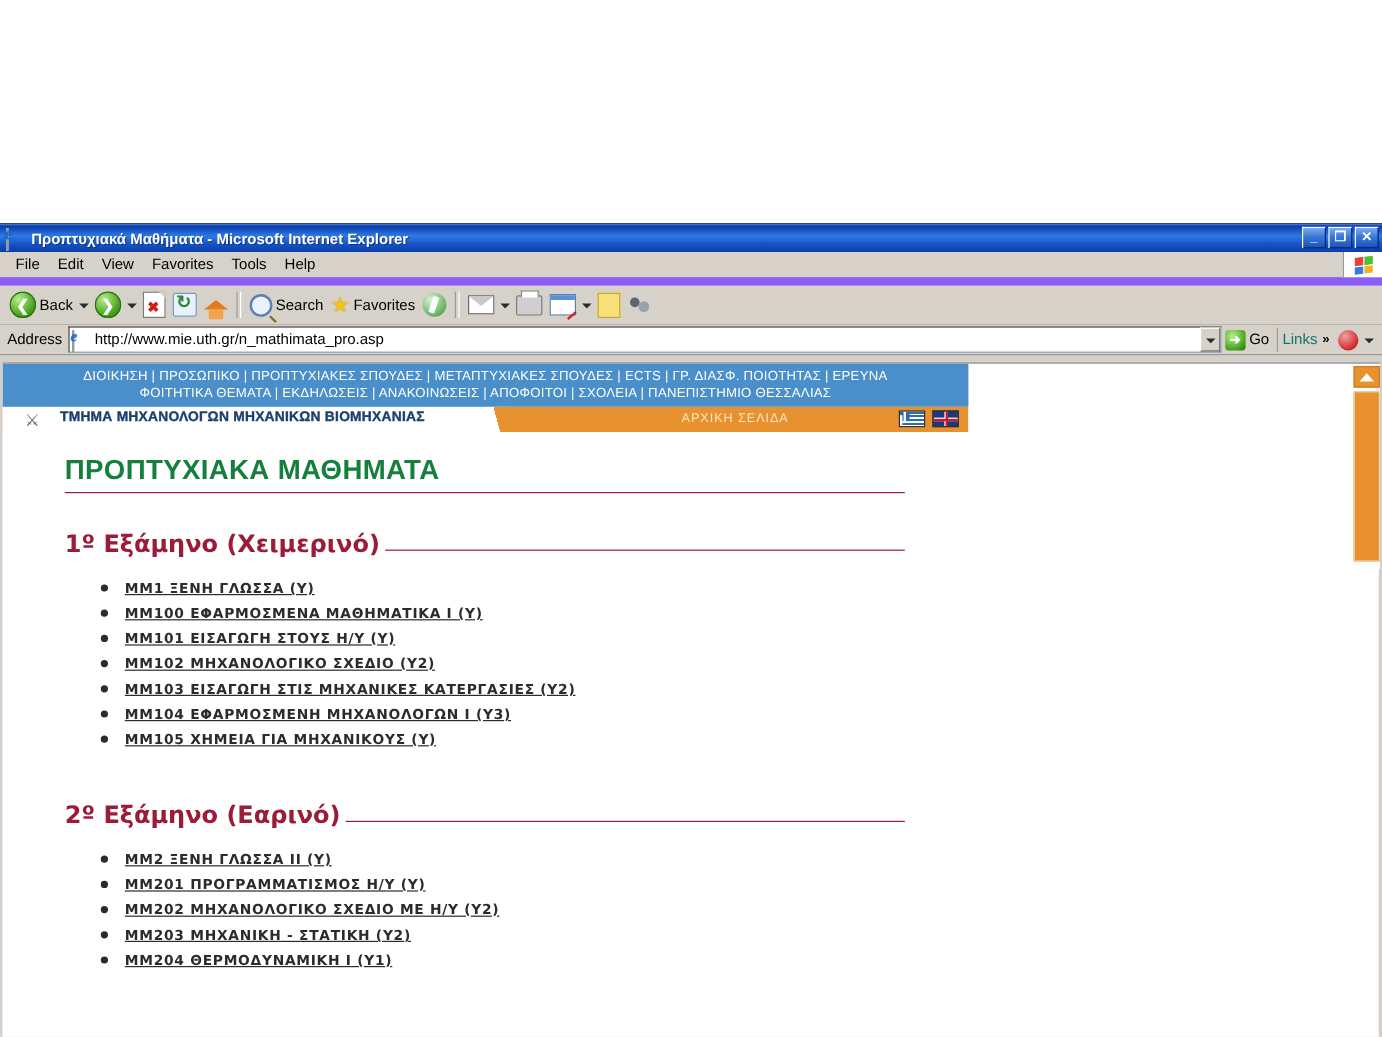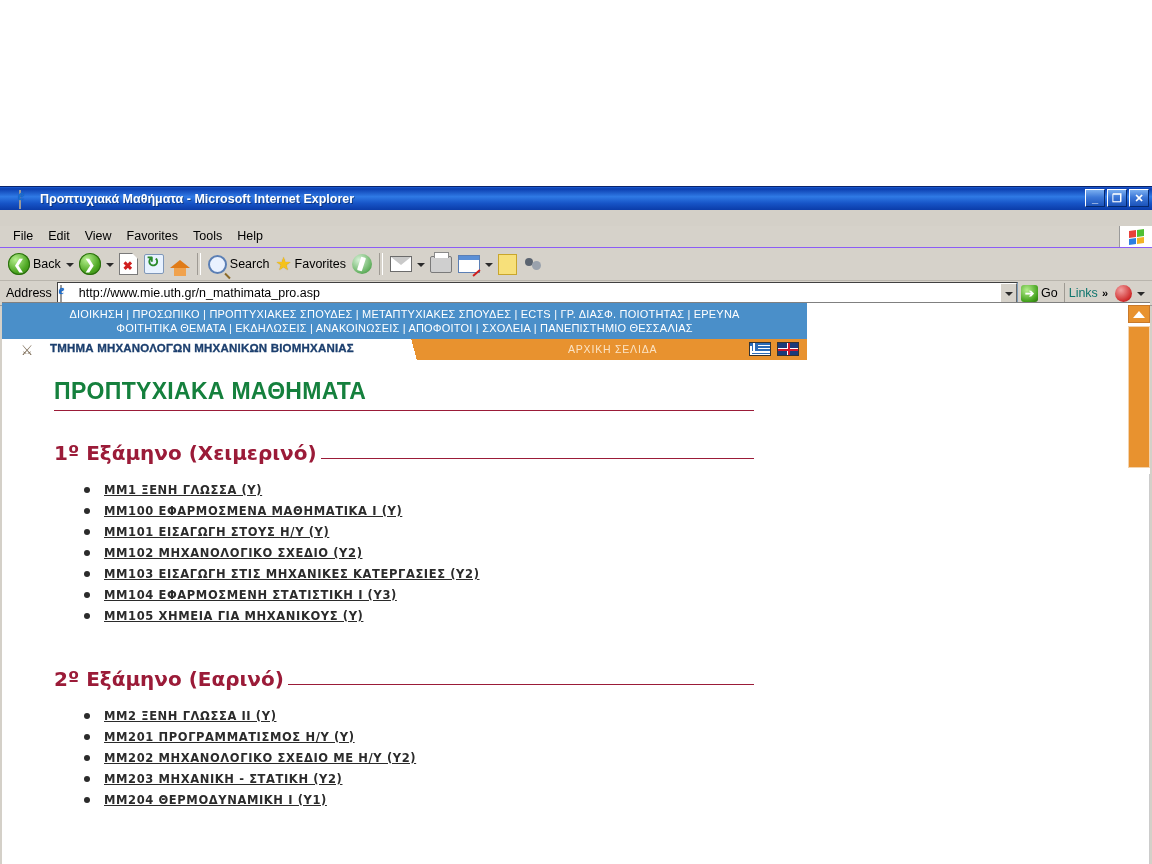--- a/index.html
+++ b/index.html
@@ -19,21 +19,21 @@
     border-top: 1px solid #0a246a;
     box-sizing: border-box;
   }
 
   
   .titlebar {
     position: relative;
     height: 23px;
     background: linear-gradient(180deg, #1c5dd6 0%, #0c3fb0 8%, #2f7ae5 42%, #1755c8 70%, #0b3ca9 100%);
     display: flex; align-items: center;
-    padding-left: 19px;
+    padding-left: 5px;
   }
   .titlebar .ico {
     width: 16px; height: 16px;
     margin-right: 5px;
     position: relative;
     flex: 0 0 auto;
   }
   .ie-doc-icon {
     width: 14px; height: 15px;
     background: #ffffff;
@@ -72,25 +72,24 @@
     font-family: "Liberation Sans", sans-serif;
     line-height: 1;
     box-sizing: border-box;
   }
   .wbtn.min { align-items: flex-end; padding-bottom: 2px; }
 
   
   .menubar {
     height: 21px;
     background: #d6d2ca;
-    border-bottom: 1px solid #8b5cf6;
+    border-bottom: 7px solid #8b5cf6;
     display: flex; align-items: center;
     padding-left: 6px;
     position: relative;
-    margin-top: 16px;
   }
   .menubar .mi {
     font-size: 12.5px; color: #000000;
     padding: 1px 8px 2px 7px;
     white-space: nowrap;
   }
   .menu-logo {
     position: absolute; right: 0; top: 0;
     width: 32px; height: 21px;
     background: #ffffff;
@@ -477,21 +476,21 @@
           <li>
               <span class="bullet"></span>
               <span class="course-link">ΜΜ102 ΜΗΧΑΝΟΛΟΓΙΚΟ ΣΧΕΔΙΟ (Υ2)</span>
             </li>
           <li>
               <span class="bullet"></span>
               <span class="course-link">ΜΜ103 ΕΙΣΑΓΩΓΗ ΣΤΙΣ ΜΗΧΑΝΙΚΕΣ ΚΑΤΕΡΓΑΣΙΕΣ (Υ2)</span>
             </li>
           <li>
               <span class="bullet"></span>
-              <span class="course-link">ΜΜ104 ΕΦΑΡΜΟΣΜΕΝΗ ΣΤΑΤΙΣΤΙΚΗ Ι (Υ3)</span>
+              <span class="course-link">ΜΜ104 ΕΦΑΡΜΟΣΜΕΝΗ ΜΗΧΑΝΟΛΟΓΩΝ Ι (Υ3)</span>
             </li>
           <li>
               <span class="bullet"></span>
               <span class="course-link">ΜΜ105 ΧΗΜΕΙΑ ΓΙΑ ΜΗΧΑΝΙΚΟΥΣ (Υ)</span>
             </li>
         </ul>
       </div>
 
       <div class="sem2-wrap">
         <div class="sem-head">

